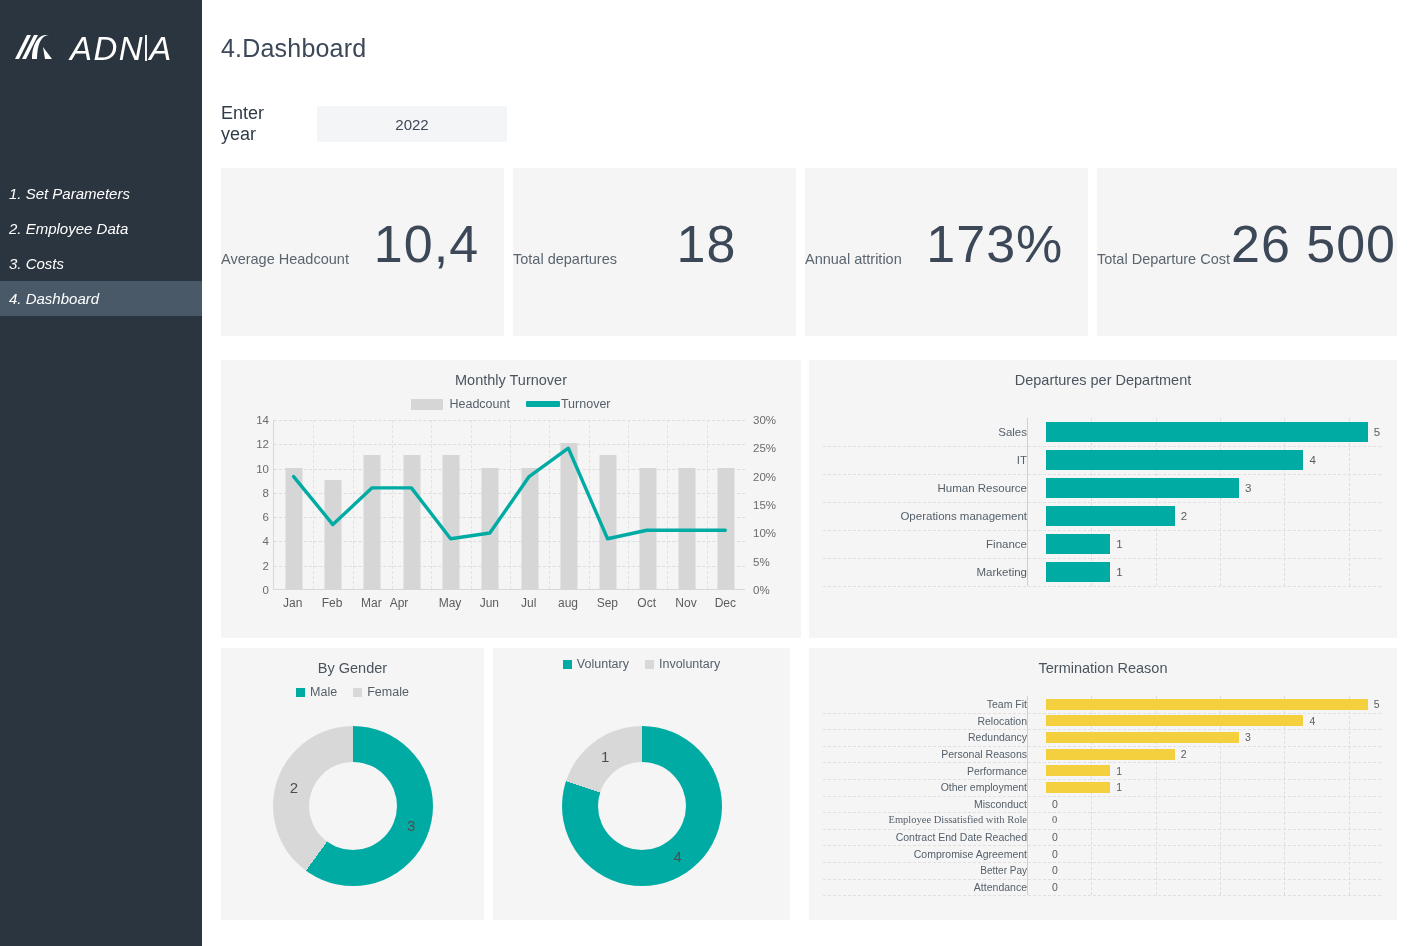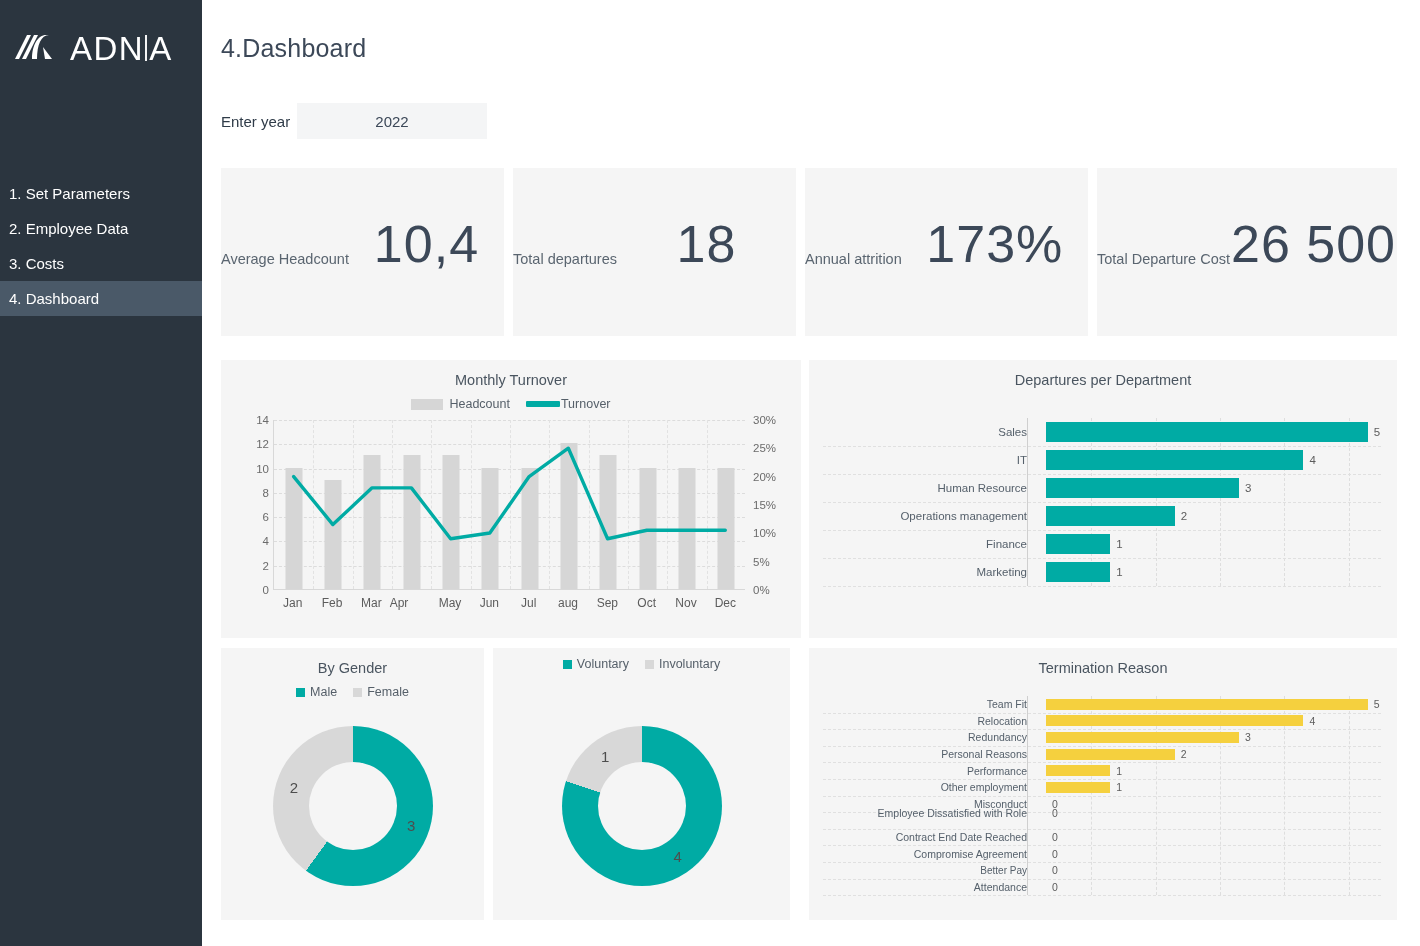--- a/index.html
+++ b/index.html
@@ -8,20 +8,21 @@
     background: #ffffff;
     font-family: "Liberation Sans", sans-serif;
     overflow: hidden;
   }
   #app { position: relative; width: 1420px; height: 946px; background:#fff; }
 
   
   .sidebar {
     position:absolute; left:0; top:0; width:202px; height:946px;
     background:#2b353f;
+    font-style:italic;
   }
   .logo-wrap {
     position:absolute; left:0; top:22px; width:202px; height:52px;
     display:flex; align-items:center; padding-left:12px; box-sizing:border-box;
   }
   .logo-mark { width:52px; height:38px; flex:0 0 auto; }
   .logo-text {
     color:#ffffff; font-size:33px; letter-spacing:1.5px;
     font-family:"Liberation Sans", sans-serif; font-weight:400;
     margin-left:6px; line-height:1; display:flex; align-items:center;
@@ -37,21 +38,21 @@
   }
   .nav-item.active { background:#4a5968; }
 
   
   .main { position:absolute; left:202px; top:0; width:1218px; height:946px; }
   .page-title {
     position:absolute; left:19px; top:34px; font-size:25px; color:#3c4858;
     font-weight:400; letter-spacing:.2px;
   }
   .year-row { position:absolute; left:19px; top:103px; display:flex; align-items:center; }
-  .year-label { font-size:15px; color:#2f3b48; margin-right:0; width:76px; }
+  .year-label { font-size:18px; color:#2f3b48; margin-right:20px; width:76px; }
   .year-field {
     width:190px; height:36px; background:#f4f5f6; border:none;
     display:flex; align-items:center; justify-content:center;
     font-size:15px; color:#3c4858;
   }
 
   
   .panel { position:absolute; background:#f5f5f5; }
   .kpi { display:flex; flex-direction:row; align-items:center; }
   .kpi-title { margin-top:14px; font-size:14.5px; color:#5a6570; font-weight:400; }
@@ -391,21 +392,21 @@
                 <div class="hbar-val" style="font-size: 10.5px;">1</div>
               </div>
             </div>
             <div class="hbar-row" style="position: absolute; left: 0px; top: 99.6px; width: 100%; height: 16.6px;">
               <div class="hbar-label" style="width: 204px; font-size: 10.5px;">Misconduct</div>
               <div class="hbar-track" style="height: 11px;">
                 <div class="hbar-fill" style="width: 0px; background: rgb(245, 208, 62);"></div>
                 <div class="hbar-val" style="font-size: 10.5px;">0</div>
               </div>
             </div>
-            <div class="hbar-row" style="position: absolute; left: 0px; top: 109px; width: 100%; height: 16.6px;">
+            <div class="hbar-row" style="position: absolute; left: 0px; top: 115px; width: 100%; height: 16.6px; font-family: Liberation Serif, serif;">
               <div class="hbar-label" style="width: 204px; font-size: 10.5px;">Employee Dissatisfied with Role</div>
               <div class="hbar-track" style="height: 11px;">
                 <div class="hbar-fill" style="width: 0px; background: rgb(245, 208, 62);"></div>
                 <div class="hbar-val" style="font-size: 10.5px;">0</div>
               </div>
             </div>
             <div class="hbar-row" style="position: absolute; left: 0px; top: 132.8px; width: 100%; height: 16.6px;">
               <div class="hbar-label" style="width: 204px; font-size: 10.5px;">Contract End Date Reached</div>
               <div class="hbar-track" style="height: 11px;">
                 <div class="hbar-fill" style="width: 0px; background: rgb(245, 208, 62);"></div>

